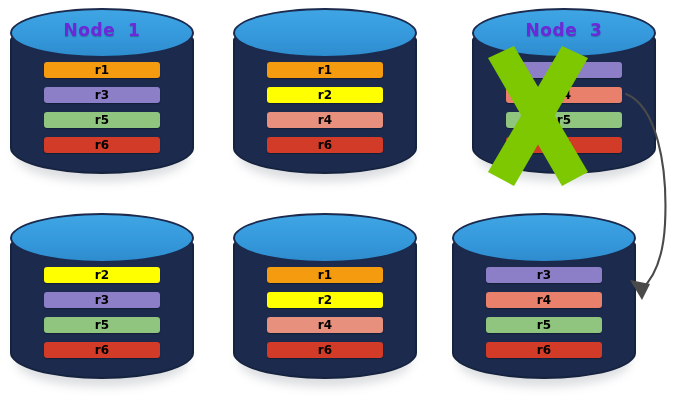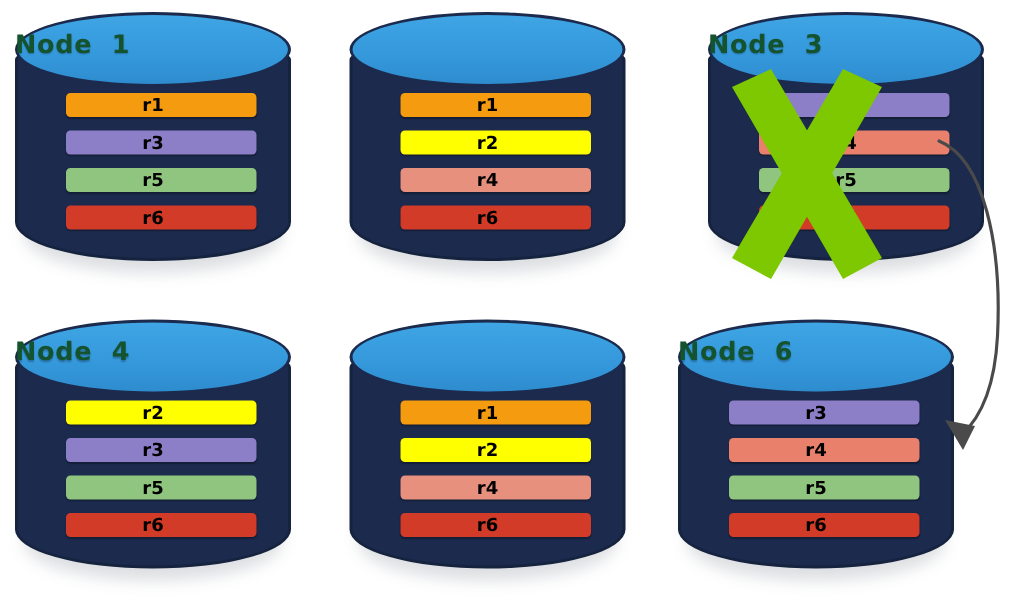--- a/index.html
+++ b/index.html
@@ -56,22 +56,22 @@
     background-image: linear-gradient(180deg, #3fa5e4 0%, #3498db 60%, #2e8cce 100%);
     border: 2px solid #1b2a4d;
     box-sizing: border-box;
     z-index: 3;
   }
   .cyl-title {
     position: absolute;
     left: 0;
     top: 12px;
     width: 184px;
-    text-align: left;
-    color: #14532d;
+    text-align: center;
+    color: #6d28d9;
     font-size: 17px;
     font-weight: bold;
     letter-spacing: 0.5px;
     z-index: 4;
     white-space: pre;
     text-shadow: 0 1px 1px rgba(20,40,70,0.35);
   }
 
   
   .rows {
@@ -81,21 +81,20 @@
     width: 116px;
     z-index: 5;
   }
   .row-bar {
     position: relative;
     width: 116px;
     height: 16px;
     margin-bottom: 9px;
     border-radius: 3px;
     box-shadow: 0 1px 1px rgba(0,0,0,0.30);
-    padding-left: 11px;
   }
   .row-bar:last-child { margin-bottom: 0; }
   .row-label {
     position: absolute;
     left: 0;
     top: 0;
     width: 116px;
     height: 16px;
     line-height: 16px;
     text-align: center;
@@ -189,21 +188,20 @@
     <g fill="#7dc800">
       <polygon points="8,14 34,2 108,128 82,142"></polygon>
       <polygon points="108,14 82,2 8,128 34,142"></polygon>
     </g>
   </svg>
 
   <div class="node" style="left:10px; top:213px;">
     <div class="node-shadow"></div>
     <div class="cyl-body"></div>
     <div class="cyl-top"></div>
-    <div class="cyl-title">Node  4</div>
     <div class="rows">
       <div class="row-bar" style="background:#ffff00;">
         <span class="row-label">r2</span>
       </div>
       <div class="row-bar" style="background:#8c7fc8;">
         <span class="row-label">r3</span>
       </div>
       <div class="row-bar" style="background:#8fc57e;">
         <span class="row-label">r5</span>
       </div>
@@ -230,21 +228,20 @@
       <div class="row-bar" style="background:#d13b27;">
         <span class="row-label">r6</span>
       </div>
     </div>
   </div>
 
   <div class="node" style="left:452px; top:213px;">
     <div class="node-shadow"></div>
     <div class="cyl-body"></div>
     <div class="cyl-top"></div>
-    <div class="cyl-title">Node  6</div>
     <div class="rows">
       <div class="row-bar" style="background:#8c7fc8;">
         <span class="row-label">r3</span>
       </div>
       <div class="row-bar" style="background:#e8806b;">
         <span class="row-label">r4</span>
       </div>
       <div class="row-bar" style="background:#8fc57e;">
         <span class="row-label">r5</span>
       </div>

